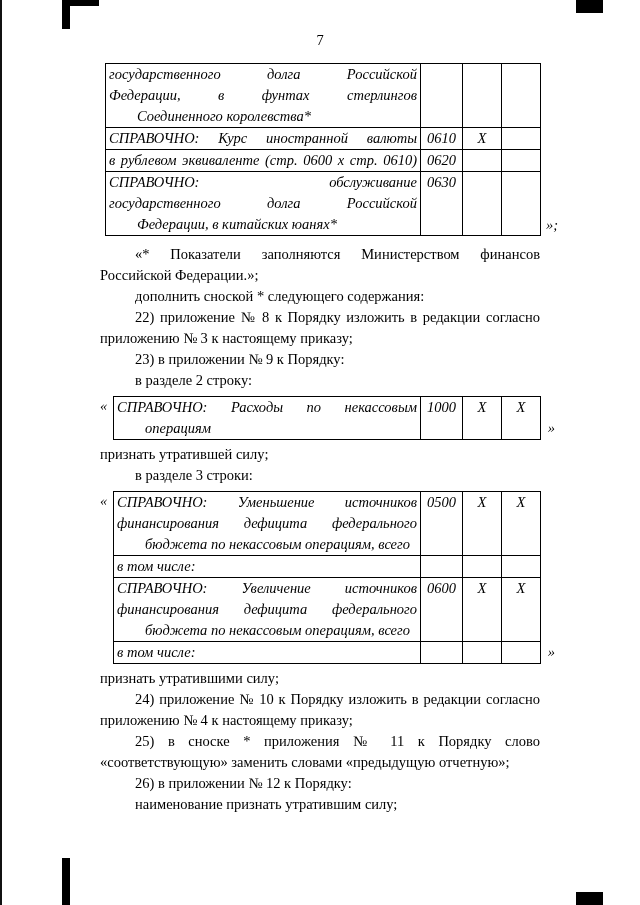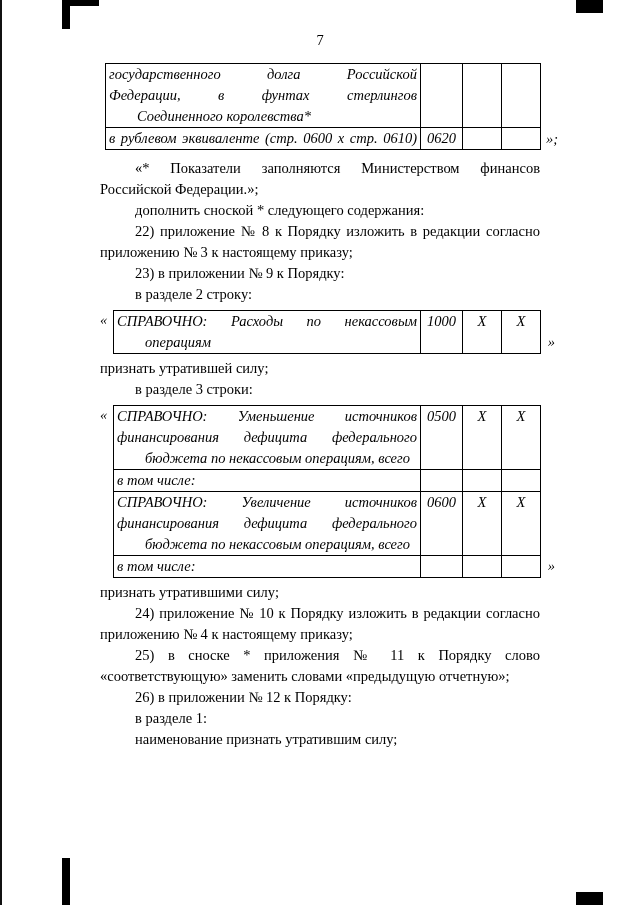--- a/index.html
+++ b/index.html
@@ -73,22 +73,38 @@
           <td>
             <div class="ln">государственного долга Российской</div>
             <div class="ln">Федерации, в фунтах стерлингов</div>
             <div class="ln ln-last">Соединенного королевства*</div>
           </td>
           <td class="code"></td>
           <td class="x"></td>
           <td class="x"></td>
         </tr>
         <tr>
+          <td class="spread">СПРАВОЧНО: Курс иностранной валюты</td>
+          <td class="code">0610</td>
+          <td class="x">Х</td>
+          <td class="x"></td>
+        </tr>
+        <tr>
           <td class="spread">в рублевом эквиваленте (стр. 0600 х стр. 0610)</td>
           <td class="code">0620</td>
+          <td class="x"></td>
+          <td class="x"></td>
+        </tr>
+        <tr>
+          <td>
+            <div class="ln">СПРАВОЧНО: обслуживание</div>
+            <div class="ln">государственного долга Российской</div>
+            <div class="ln ln-last">Федерации, в китайских юанях*</div>
+          </td>
+          <td class="code">0630</td>
           <td class="x"></td>
           <td class="x"></td>
         </tr>
       </tbody>
         </table>
       <span class="t1-close">»;</span>
     </div>
 
     <p class="ind just">«* Показатели заполняются Министерством финансов Российской Федерации.»;</p>
     <p class="ind">дополнить сноской * следующего содержания:</p>
@@ -167,17 +183,16 @@
         </tr>
       </tbody>
         </table>
       <span class="close-q">»</span>
     </div>
 
     <p>признать утратившими силу;</p>
     <p class="ind just">24) приложение № 10 к Порядку изложить в редакции согласно приложению № 4 к настоящему приказу;</p>
     <p class="ind just">25) в сноске * приложения № 11 к Порядку слово «соответствующую» заменить словами «предыдущую отчетную»;</p>
     <p class="ind">26) в приложении № 12 к Порядку:</p>
-    <p class="ind">в разделе 1:</p>
     <p class="ind">наименование признать утратившим силу;</p>
 
   </div>
 </div>
 
 </body></html>

